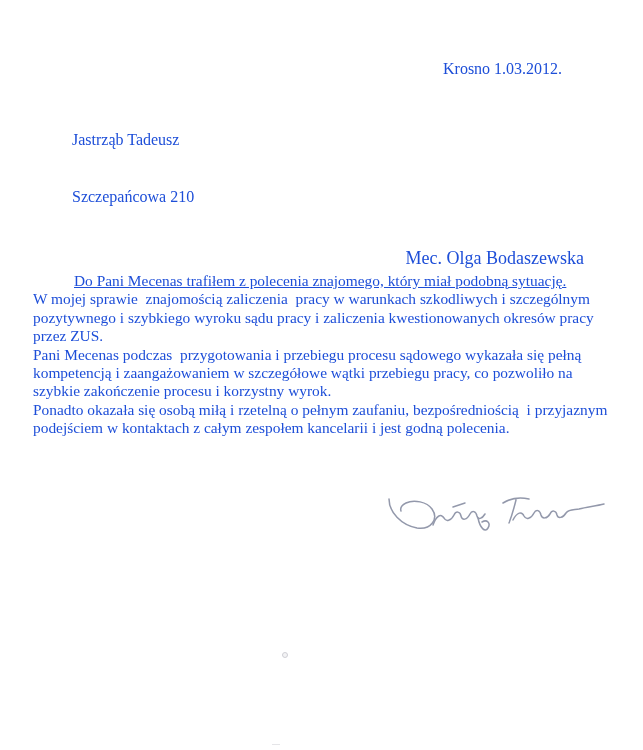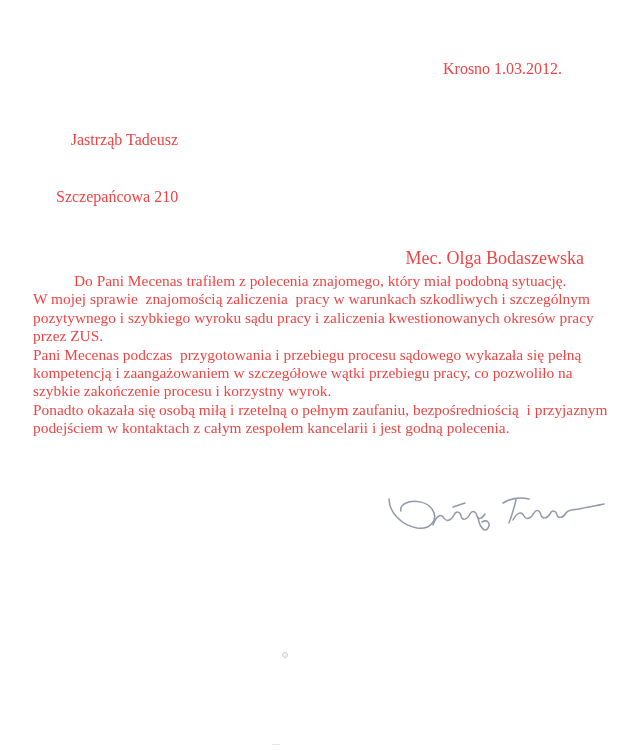--- a/index.html
+++ b/index.html
@@ -6,38 +6,37 @@
     margin: 0;
     padding: 0;
     background: #ffffff;
   }
   .page {
     position: relative;
     width: 643px;
     height: 750px;
     background: #ffffff;
     font-family: "Liberation Serif", "DejaVu Serif", serif;
-    color: #ef4444;
+    color: #1d4ed8;
     overflow: hidden;
   }
   .date-line {
     position: absolute;
     left: 443px;
     top: 60px;
     font-size: 16px;
     white-space: pre;
   }
   .sender-block {
     position: absolute;
-    left: 56px;
+    left: 72px;
     top: 92px;
     font-size: 16px;
     line-height: 19px;
     white-space: pre;
-    text-align: right;
   }
   .recipient-block {
     position: absolute;
     left: 332px;
     top: 201px;
     width: 252px;
     text-align: right;
     font-size: 18px;
     line-height: 23px;
     white-space: pre;
@@ -48,20 +47,21 @@
     top: 272px;
     width: 590px;
     font-size: 15.4px;
     line-height: 18.4px;
   }
   .letter-body .line {
     white-space: pre;
   }
   .letter-body .line.indent {
     padding-left: 41px;
+    text-decoration: underline;
   }
   .signature {
     position: absolute;
     left: 383px;
     top: 492px;
     width: 228px;
     height: 58px;
   }
   .signature svg {
     display: block;

